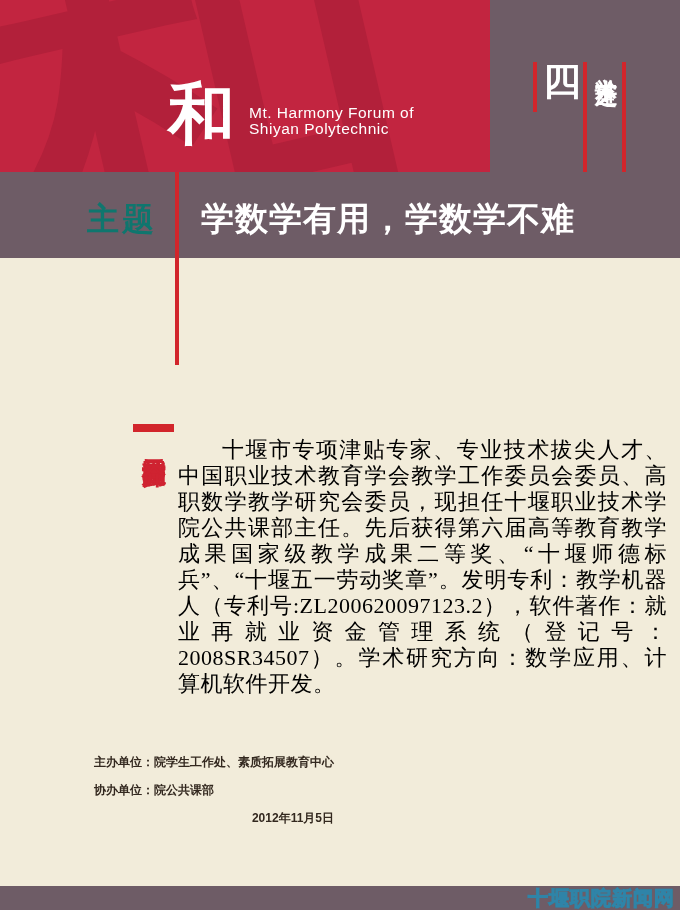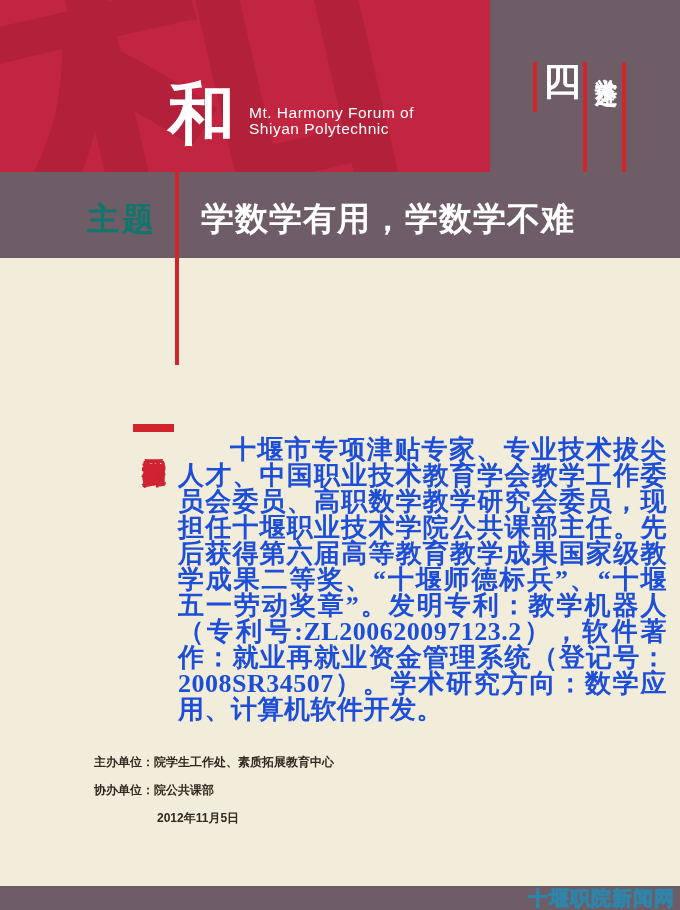--- a/index.html
+++ b/index.html
@@ -44,29 +44,28 @@
   .details .row{height:31px;line-height:31px;white-space:nowrap;}
   
   .sidebar-bar{position:absolute;left:133px;top:424px;width:41px;height:8px;background:#d2252b;}
   .sidebar-title{
     position:absolute;left:138px;top:441px;writing-mode:vertical-rl;
     font-size:24px;font-weight:bold;color:#cf2331;
     font-family:"Liberation Serif",serif;letter-spacing:0.5px;
   }
   .profile-body{
     position:absolute;left:178px;top:437px;width:489px;
-    font-size:26px;line-height:26px;letter-spacing:0.5px;
-    color:#1d4ed8;text-align:justify;text-indent:2em;
+    font-size:22px;line-height:26px;letter-spacing:0.5px;
+    color:#000000;text-align:justify;text-indent:2em;
     font-family:"Liberation Serif",serif;
-    font-weight:bold;
   }
   
   .footer{position:absolute;left:94px;top:748px;font-size:12px;font-weight:bold;color:#33281f;}
   .footer .row{height:28px;line-height:28px;white-space:nowrap;}
-  .footer .date{padding-left:63px;}
+  .footer .date{padding-left:63px;text-align:right;}
   
   .bottom-bar{position:absolute;left:0;bottom:0;width:680px;height:24px;background:#6e5c66;}
   .news-badge{
     position:absolute;right:5px;bottom:0;height:24px;line-height:24px;
     font-size:20px;font-weight:bold;color:#15803d;white-space:nowrap;
     -webkit-text-stroke:1px #2f84a8;
     text-shadow:0 0 1px #2f84a8;
     letter-spacing:1px;
   }
 </style>

